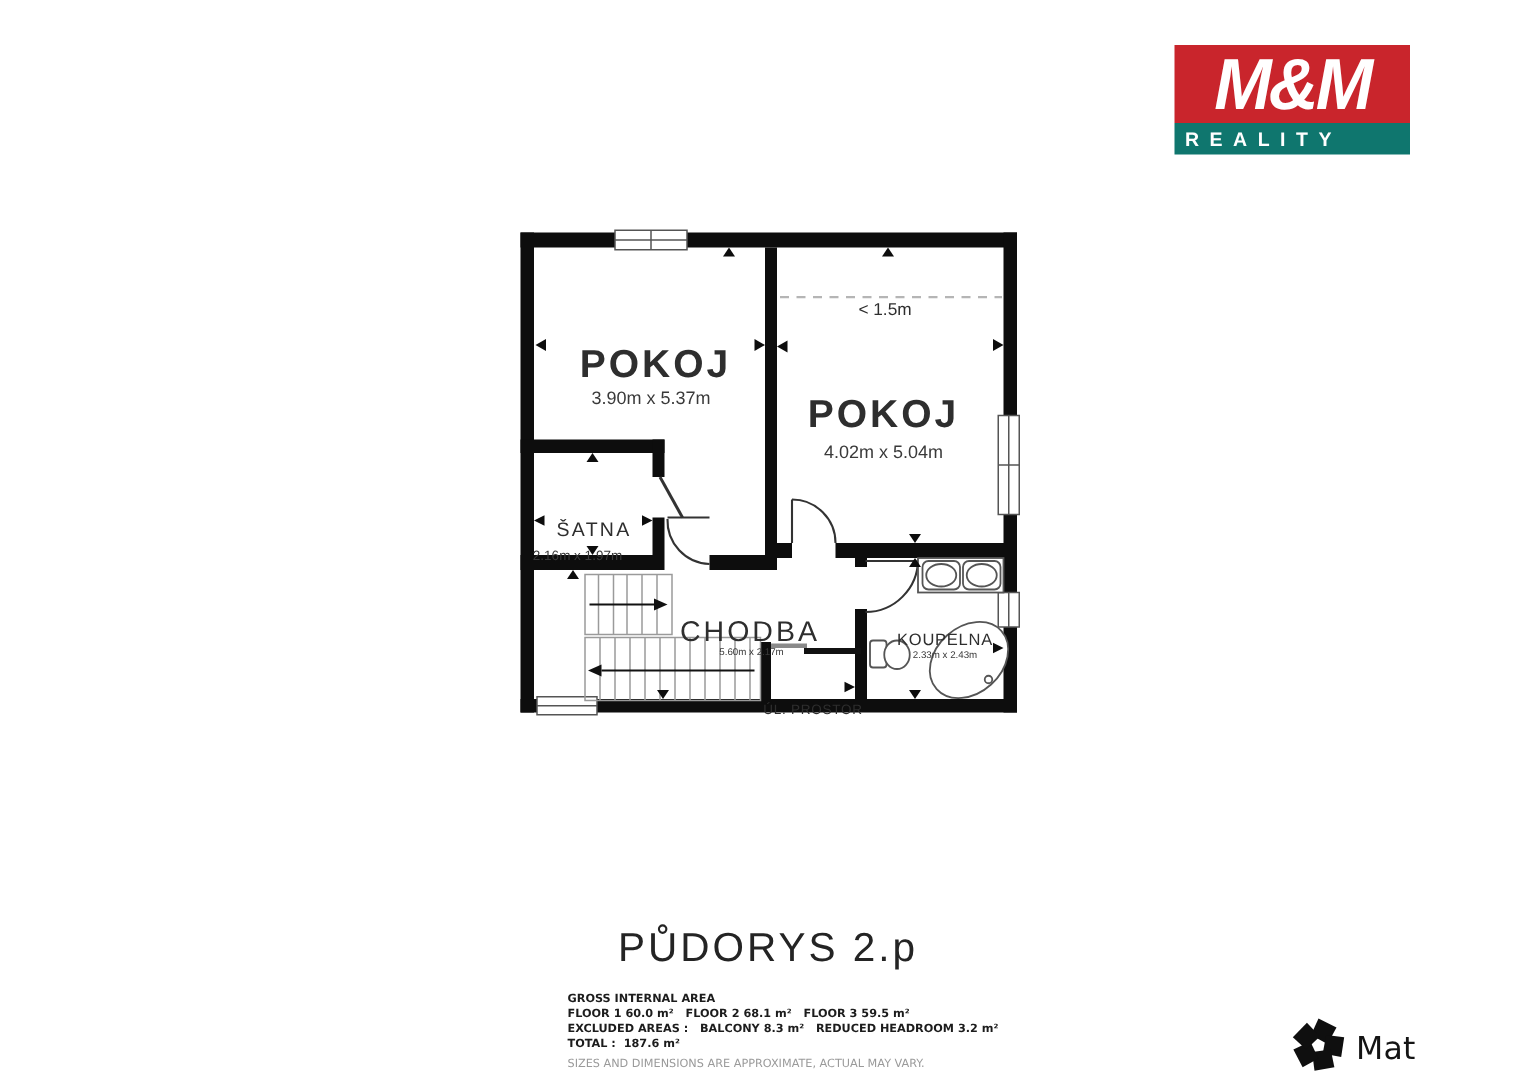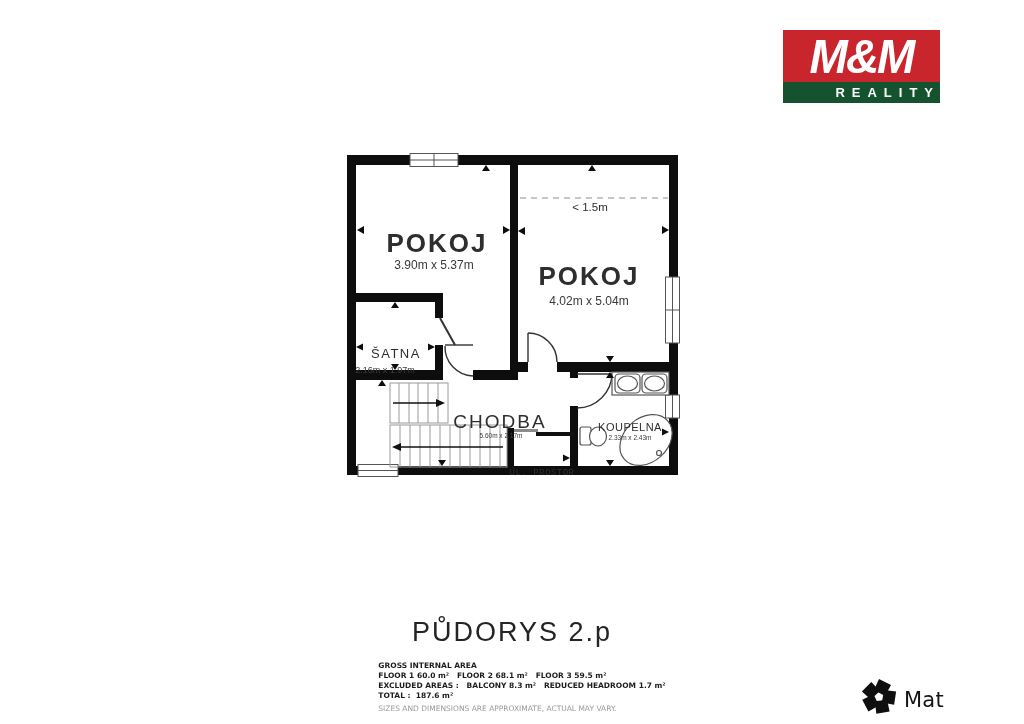--- a/index.html
+++ b/index.html
@@ -6,34 +6,34 @@
   .stage{position:relative;width:944px;height:724px;background:#fff;overflow:hidden;
          font-family:"Liberation Sans",sans-serif;color:#222;}
   .abs{position:absolute;}
   .center{transform:translate(-50%,-50%);white-space:nowrap;text-align:right;margin-top:24px;}
 
   
   .mm-logo{position:absolute;left:783px;top:30px;width:157px;}
   .mm-top{height:52px;background:#c9252c;display:flex;align-items:center;justify-content:center;overflow:hidden;}
   .mm-top span{color:#fff;font-weight:800;font-style:italic;font-size:46px;letter-spacing:-2px;
                font-family:"Liberation Sans",sans-serif;line-height:1;transform:scaleY(1.05);}
-  .mm-bottom{height:21px;background:#14532d;display:flex;align-items:center;justify-content:flex-end;}
+  .mm-bottom{height:21px;background:#0f766e;display:flex;align-items:center;justify-content:flex-start;}
   .mm-bottom span{color:#fff;font-weight:700;font-size:13px;letter-spacing:7px;padding-left:7px;line-height:1;}
 
   
   .room-name{color:#2e2e2e;font-weight:400;}
   .room-dims{color:#3a3a3a;}
   .lbl-pokoj{font-size:26px;letter-spacing:2px;font-weight:bold;}
   .lbl-dims-lg{font-size:12px;}
   .lbl-satna{font-size:13px;letter-spacing:1.5px;}
   .lbl-dims-md{font-size:9px;}
   .lbl-chodba{font-size:19px;letter-spacing:2px;}
   .lbl-dims-sm{font-size:6.5px;}
   .lbl-koupelna{font-size:11px;letter-spacing:0.5px;}
-  .lbl-ulprostor{font-size:9px;letter-spacing:0.5px;font-family:Liberation Mono, monospace;}
+  .lbl-ulprostor{font-size:9px;letter-spacing:0.5px;}
   .lbl-headroom{font-size:11.5px;color:#2e2e2e;}
 
   
   .plan-title{font-size:27px;letter-spacing:2px;color:#242424;}
   .area-summary{position:absolute;left:512px;top:661px;transform:translateX(-50%);
                 font-family:"DejaVu Sans",sans-serif;margin-left:10px;}
   .area-line{font-size:7.5px;font-weight:700;color:#1c1c1c;line-height:10px;white-space:pre;}
   .area-disclaimer{font-size:7.5px;font-weight:400;color:#9a9a9a;line-height:10px;margin-top:3px;white-space:pre;}
 
   
@@ -182,21 +182,21 @@
   <div class="abs center room-name lbl-koupelna" style="left:630px;top:403px">KOUPELNA</div>
   <div class="abs center room-dims lbl-dims-sm" style="left:630px;top:413px">2.33m x 2.43m</div>
 
   <div class="abs center room-name lbl-ulprostor" style="left:542px;top:449px">ÚL. PROSTOR</div>
 
   <div class="abs center plan-title" style="left:512px;top:608px">PŮDORYS 2.p</div>
 
   <div class="area-summary">
     <div class="area-line">GROSS INTERNAL AREA</div>
     <div class="area-line">FLOOR 1 60.0 m²   FLOOR 2 68.1 m²   FLOOR 3 59.5 m²</div>
-    <div class="area-line">EXCLUDED AREAS :   BALCONY 8.3 m²   REDUCED HEADROOM 1.7 m²</div>
+    <div class="area-line">EXCLUDED AREAS :   BALCONY 8.3 m²   REDUCED HEADROOM 3.2 m²</div>
     <div class="area-line">TOTAL :  187.6 m²</div>
     <div class="area-disclaimer">SIZES AND DIMENSIONS ARE APPROXIMATE, ACTUAL MAY VARY.</div>
   </div>
 
   <div class="mp-logo">
     <svg width="38" height="38" viewBox="-19 -19 38 38">
       <g fill="#0f0f0f">
         <path d="M 0 -18 L 12 -12 L 6 -1 L -5 -7 Z"></path>
         <path d="M 0 -18 L 12 -12 L 6 -1 L -5 -7 Z" transform="rotate(72)"></path>
         <path d="M 0 -18 L 12 -12 L 6 -1 L -5 -7 Z" transform="rotate(144)"></path>

